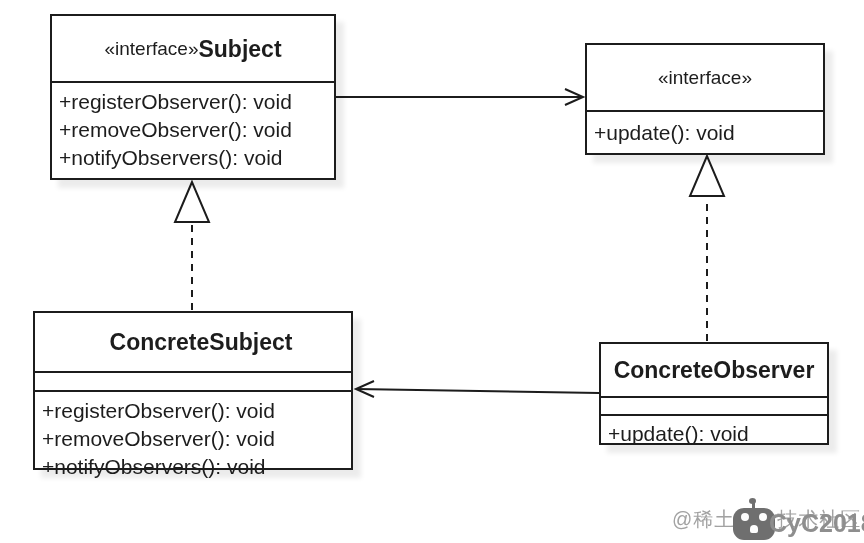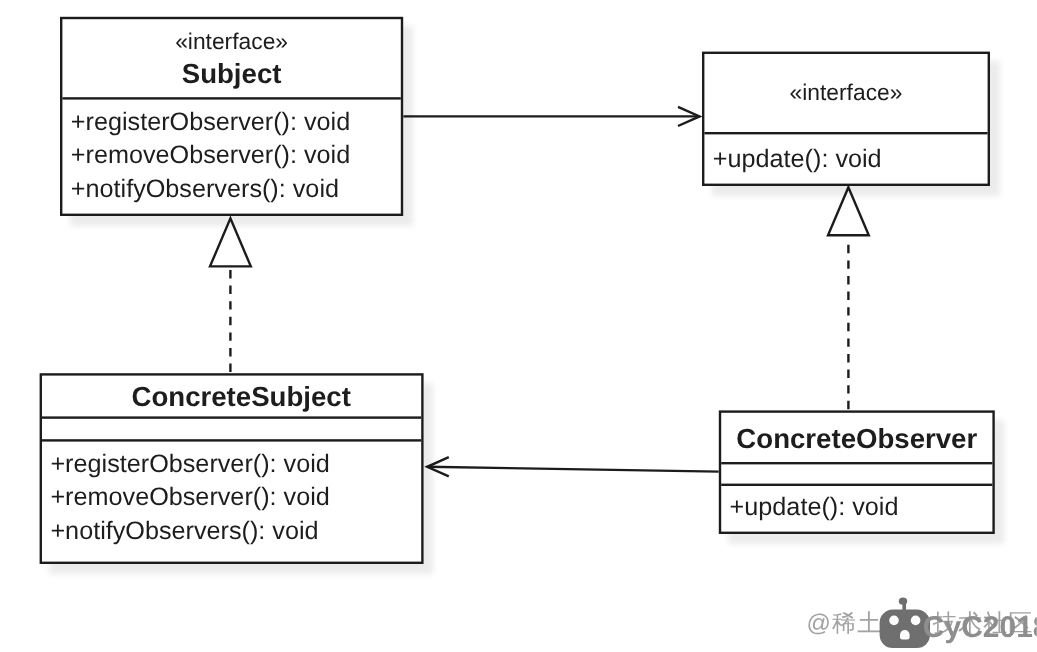--- a/index.html
+++ b/index.html
@@ -24,21 +24,21 @@
     box-sizing: border-box;
     background: #ffffff;
     border: 2px solid #1c1c1c;
     color: #1d1d1d;
     box-shadow: 8px 8px 5px rgba(0,0,0,0.08);
   }
   .uml-title {
     box-sizing: border-box;
     border-bottom: 2px solid #1c1c1c;
     display: flex;
-    flex-direction: column;
+    flex-direction: row;
     justify-content: center;
     align-items: center;
     text-align: center;
   }
   .uml-stereotype { font-size: 19px; line-height: 25px; font-weight: 400; }
   .uml-name { font-size: 23px; line-height: 26px; font-weight: 700; }
   .uml-attrs-empty {
     box-sizing: border-box;
     border-bottom: 2px solid #1c1c1c;
   }
@@ -49,24 +49,24 @@
     line-height: 28px;
     white-space: nowrap;
   }
   
   #box-subject           { left: 50px;  top: 14px;  width: 286px; height: 166px; }
   #box-subject .uml-title { height: 67px; }
   #box-observer          { left: 585px; top: 43px;  width: 240px; height: 112px; }
   #box-observer .uml-title { height: 67px; }
   #box-observer .uml-methods { padding-top: 7px; }
   #box-concrete-subject  { left: 33px;  top: 311px; width: 320px; height: 159px; }
-  #box-concrete-subject .uml-title { height: 36px; padding-left: 16px; }
+  #box-concrete-subject .uml-title { height: 60px; padding-left: 16px; }
   #box-concrete-subject .uml-attrs-empty { height: 19px; }
   #box-concrete-observer { left: 599px; top: 342px; width: 230px; height: 103px; }
-  #box-concrete-observer .uml-title { height: 43px; align-items: center; }
+  #box-concrete-observer .uml-title { height: 54px; align-items: center; }
   #box-concrete-observer .uml-attrs-empty { height: 18px; }
   #box-concrete-observer .uml-methods { padding-top: 4px; }
   
   .watermark { position: absolute; pointer-events: none; }
   .wm-cn {
     position: absolute; left: 672px; top: 506px;
     font-size: 20px; letter-spacing: 1px;
     color: #a2a2a2; white-space: nowrap;
   }
   .wm-cyc {

